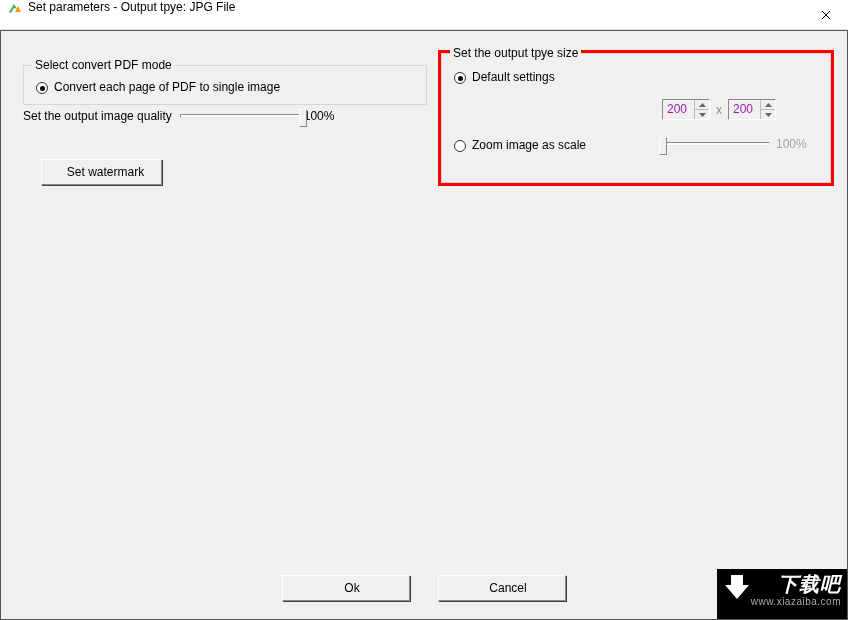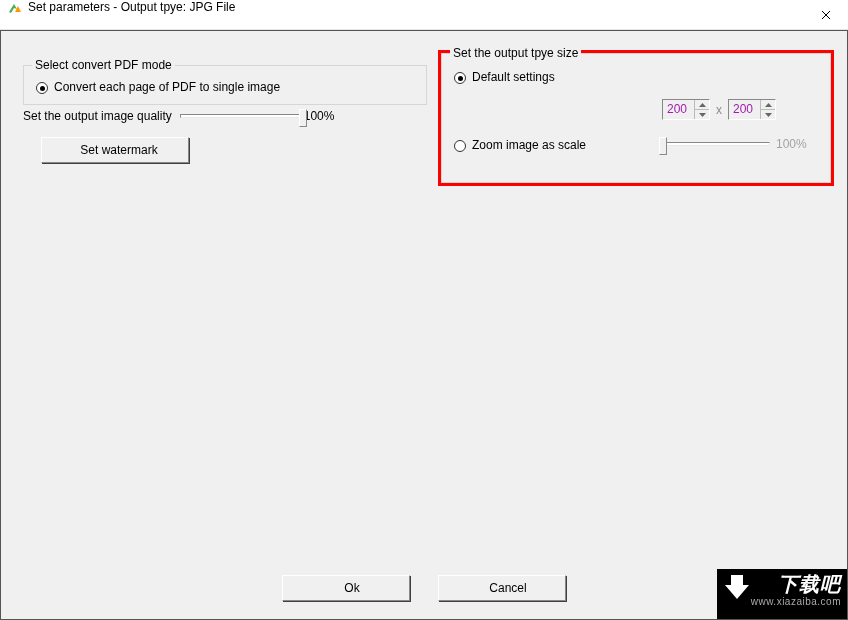--- a/index.html
+++ b/index.html
@@ -150,22 +150,22 @@
     border-left: 1px solid #fff;
     border-right: 1px solid #888;
     border-bottom: 1px solid #888;
     box-shadow: 1px 1px 0 #404040;
     cursor: pointer;
     font-size: 12px;
   }
   .btn-watermark {
     position: absolute;
     left: 40px;
-    top: 106px;
-    width: 148px;
+    top: 128px;
+    width: 121px;
     padding-left: 8px;
   }
 
   
   .spin {
     width: 48px;
     height: 21px;
     background: #f0f0f0;
     border-top: 1px solid #888;
     border-left: 1px solid #888;

